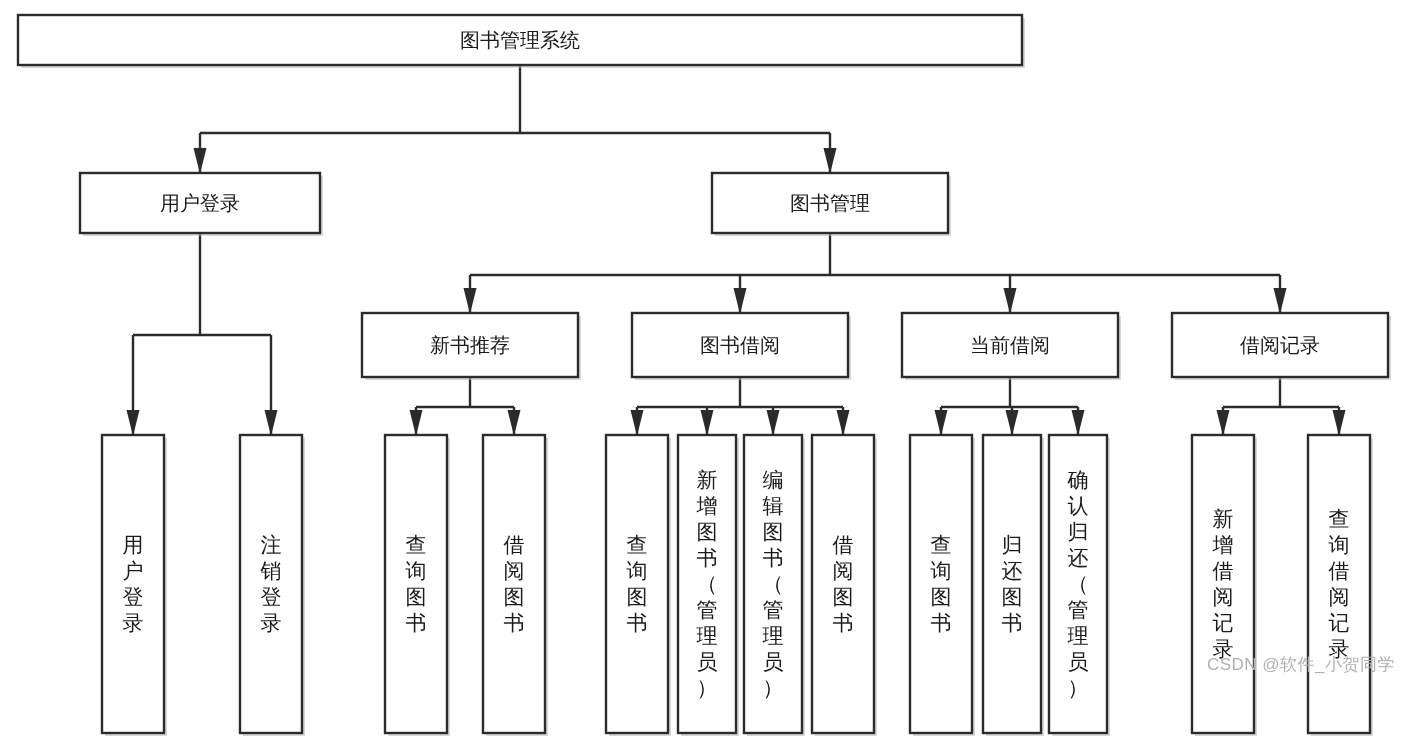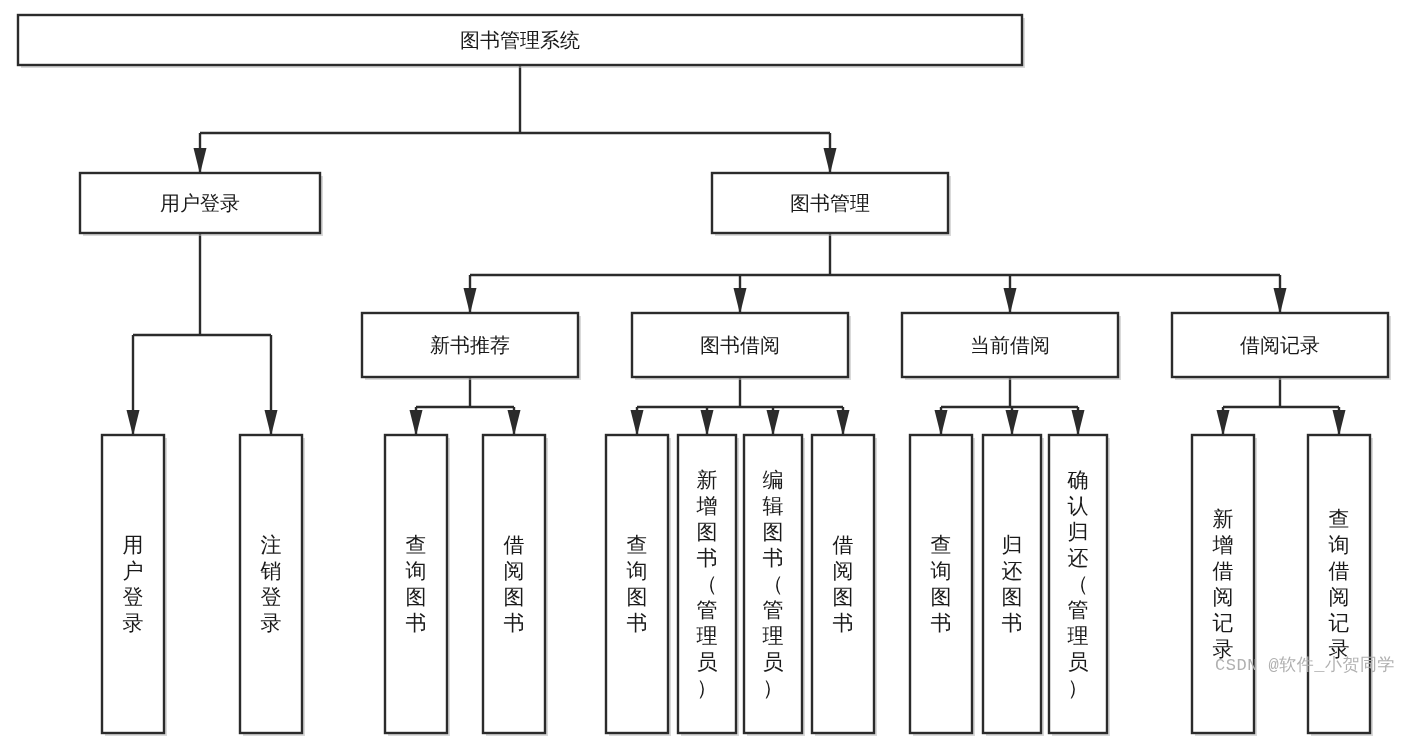--- a/index.html
+++ b/index.html
@@ -57,21 +57,21 @@
   .node-label-v {
     font-family: "DejaVu Sans", "Liberation Sans", sans-serif;
     font-size: 21px;
     fill: #1a1a1a;
     text-anchor: middle;
   }
   .watermark-text {
     position: absolute;
     right: 10px;
     bottom: 6px;
-    font-family: Liberation Mono, monospace;
+    font-family: Liberation Sans, sans-serif;
     font-size: 17px;
     color: #b0b0b0;
     white-space: nowrap;
     letter-spacing: 0.5px;
     pointer-events: none;
   }
 </style>
 </head>
 <body>
 

